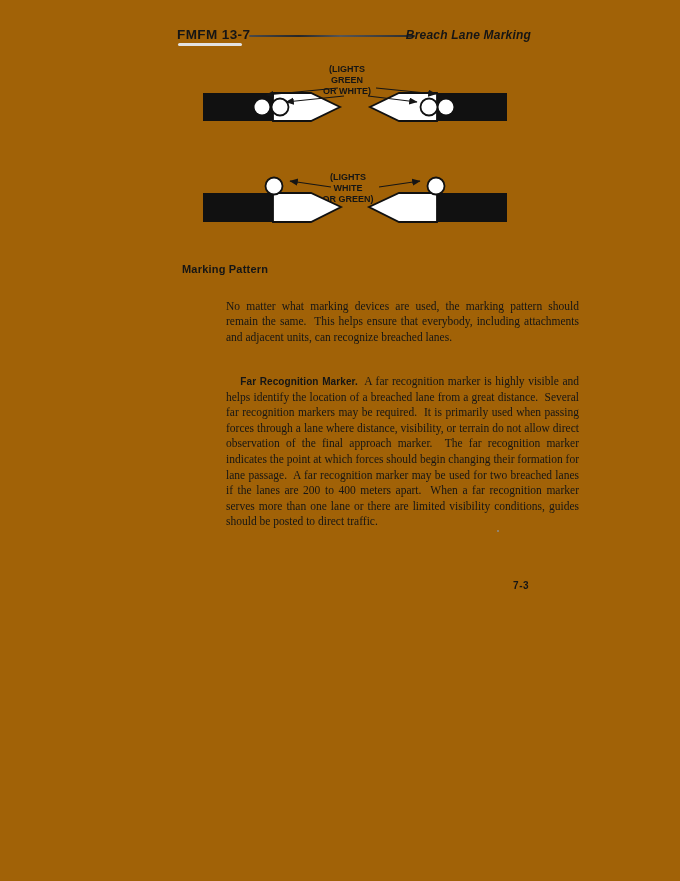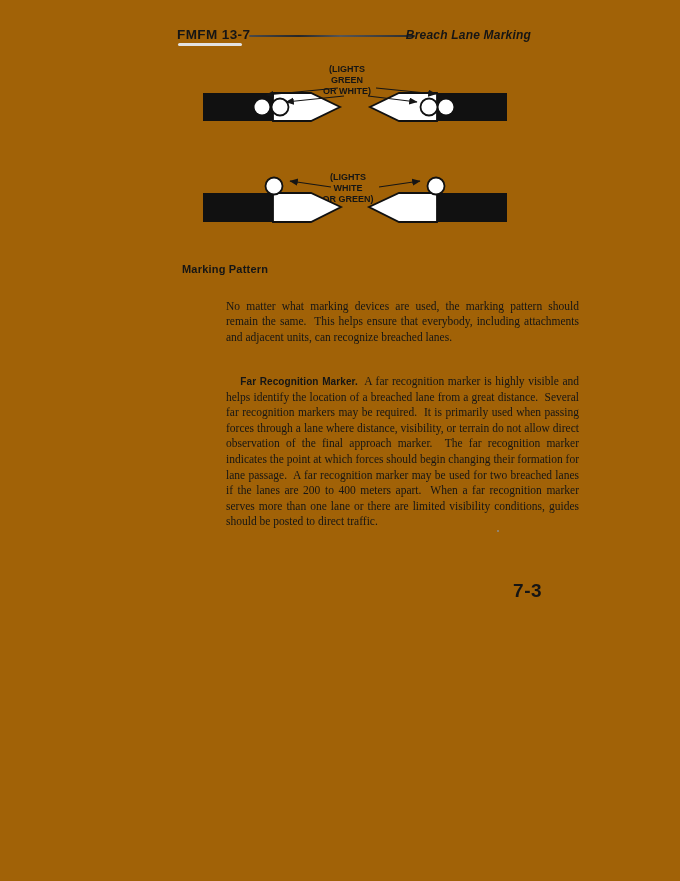--- a/index.html
+++ b/index.html
@@ -54,21 +54,21 @@
     font-family:"Liberation Sans", sans-serif; font-weight:bold;
     font-size:10px; letter-spacing:.1px;
   }
   .speck {
     position:absolute; left:497px; top:530px; width:2px; height:2px;
     background:#8f8f8f; border-radius:50%;
   }
   .pageno {
     position:absolute; left:513px; top:580px;
     font-family:"Liberation Sans", sans-serif; font-weight:bold;
-    font-size:19px; letter-spacing:.6px;
+    font-size:10px; letter-spacing:.6px;
   }
   svg text {
     font-family:"Liberation Sans", sans-serif; font-weight:bold;
     font-size:9px; fill:#151515;
   }
 </style>
 </head>
 <body>
 
 <div class="page">

